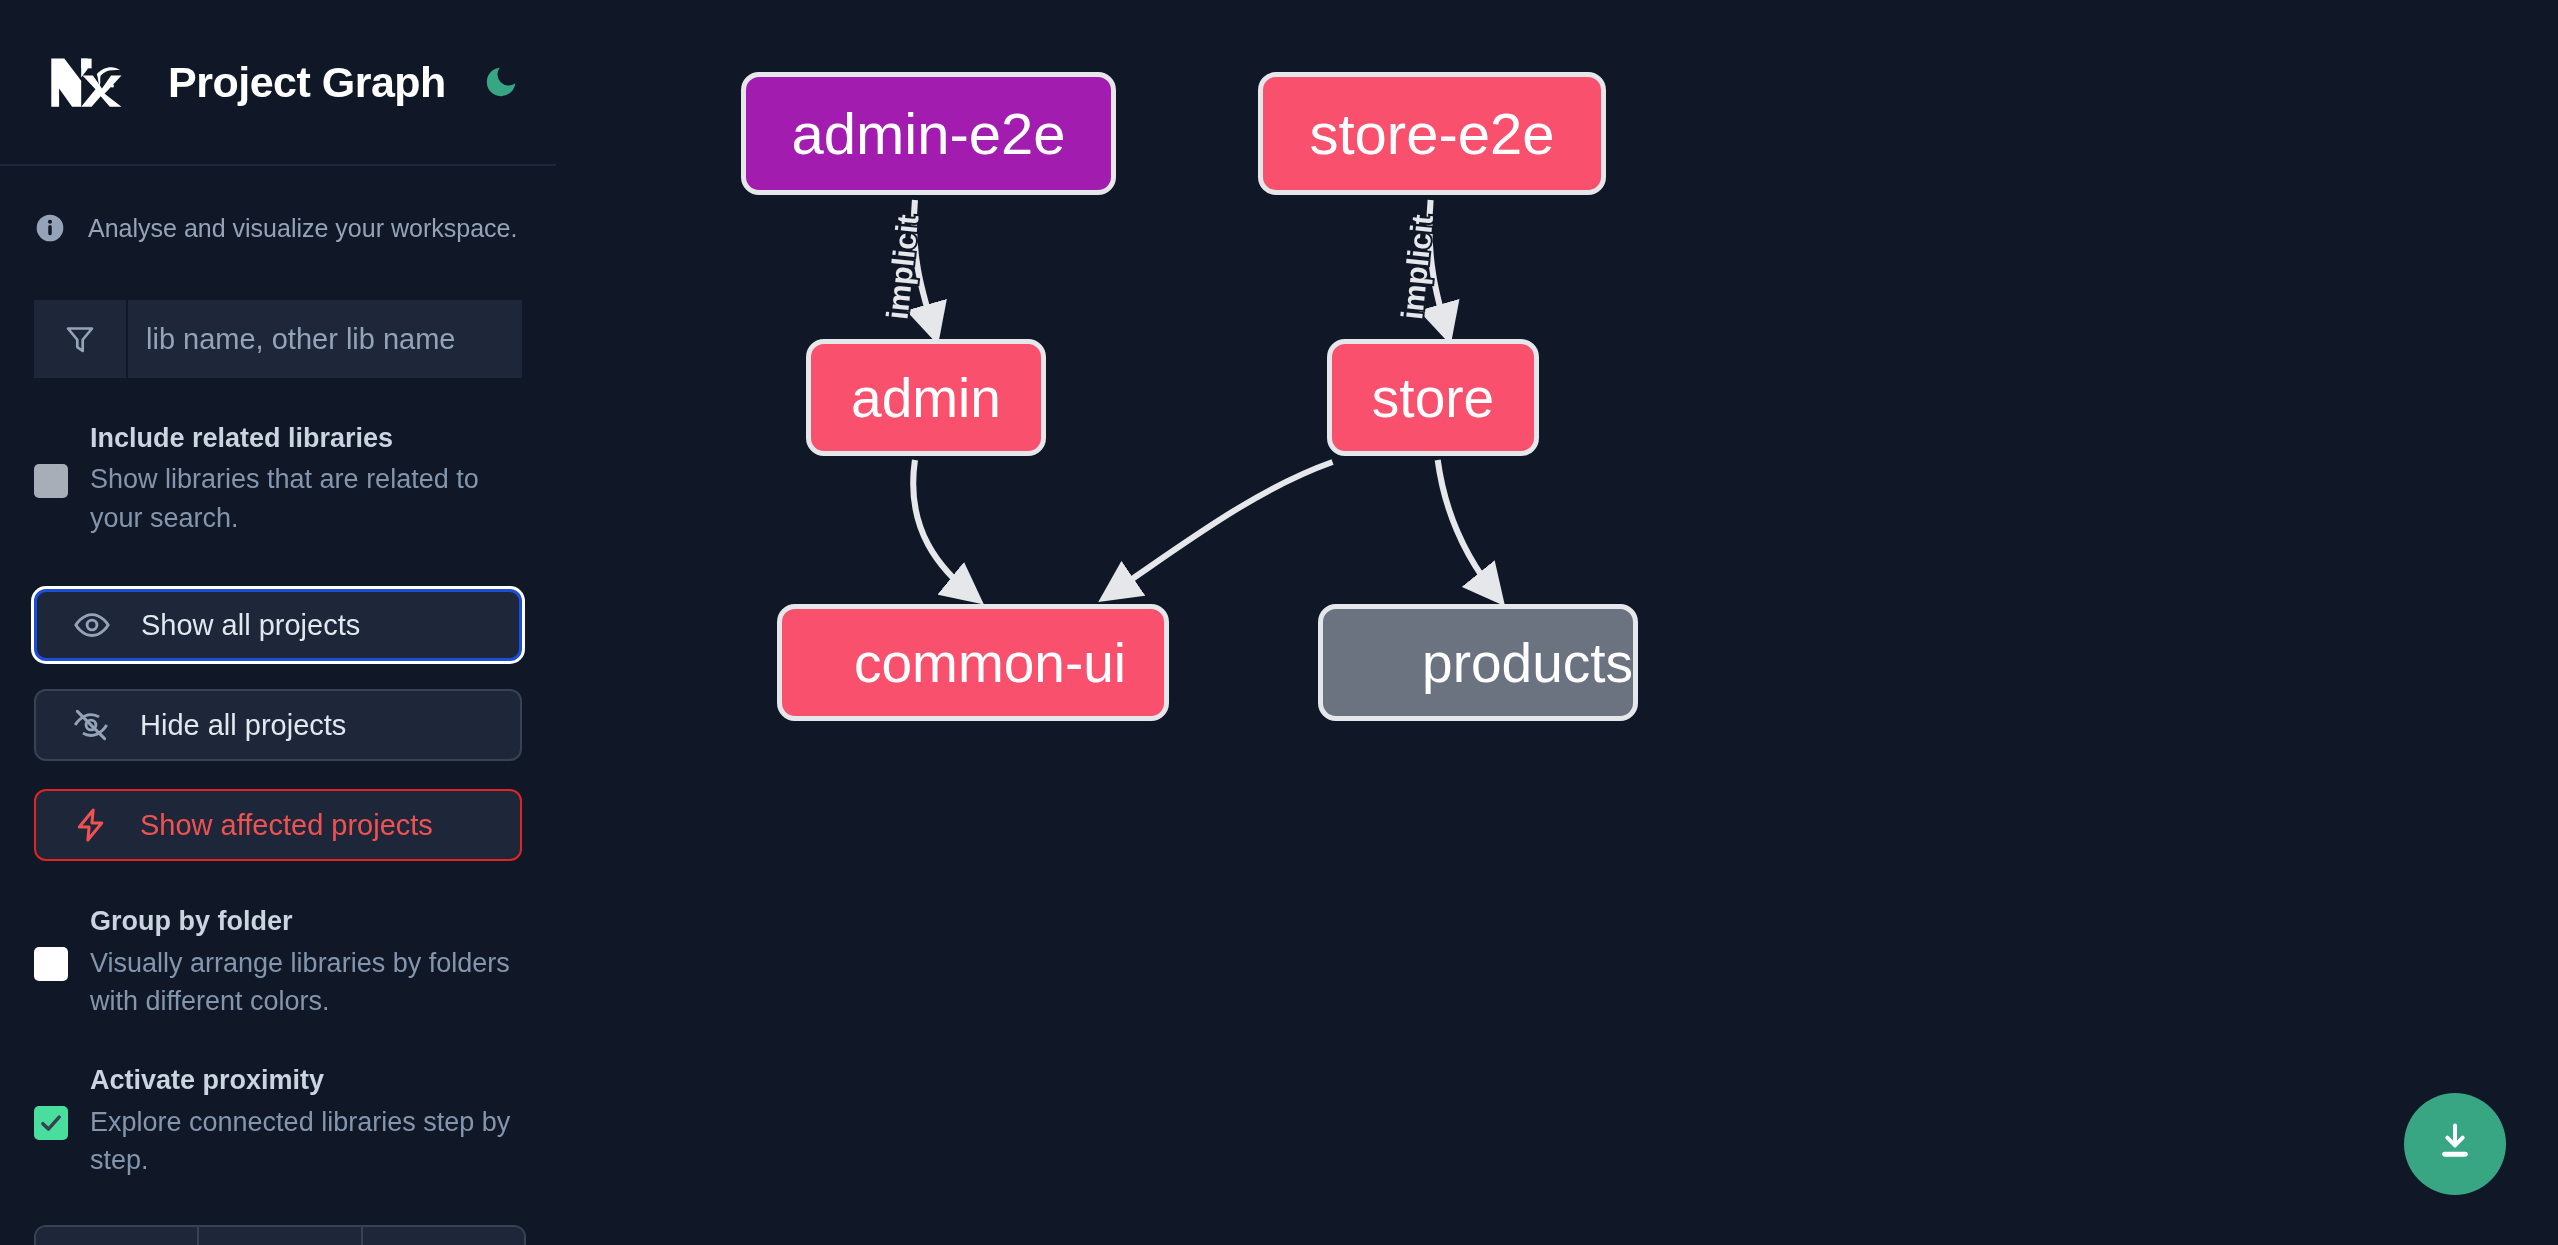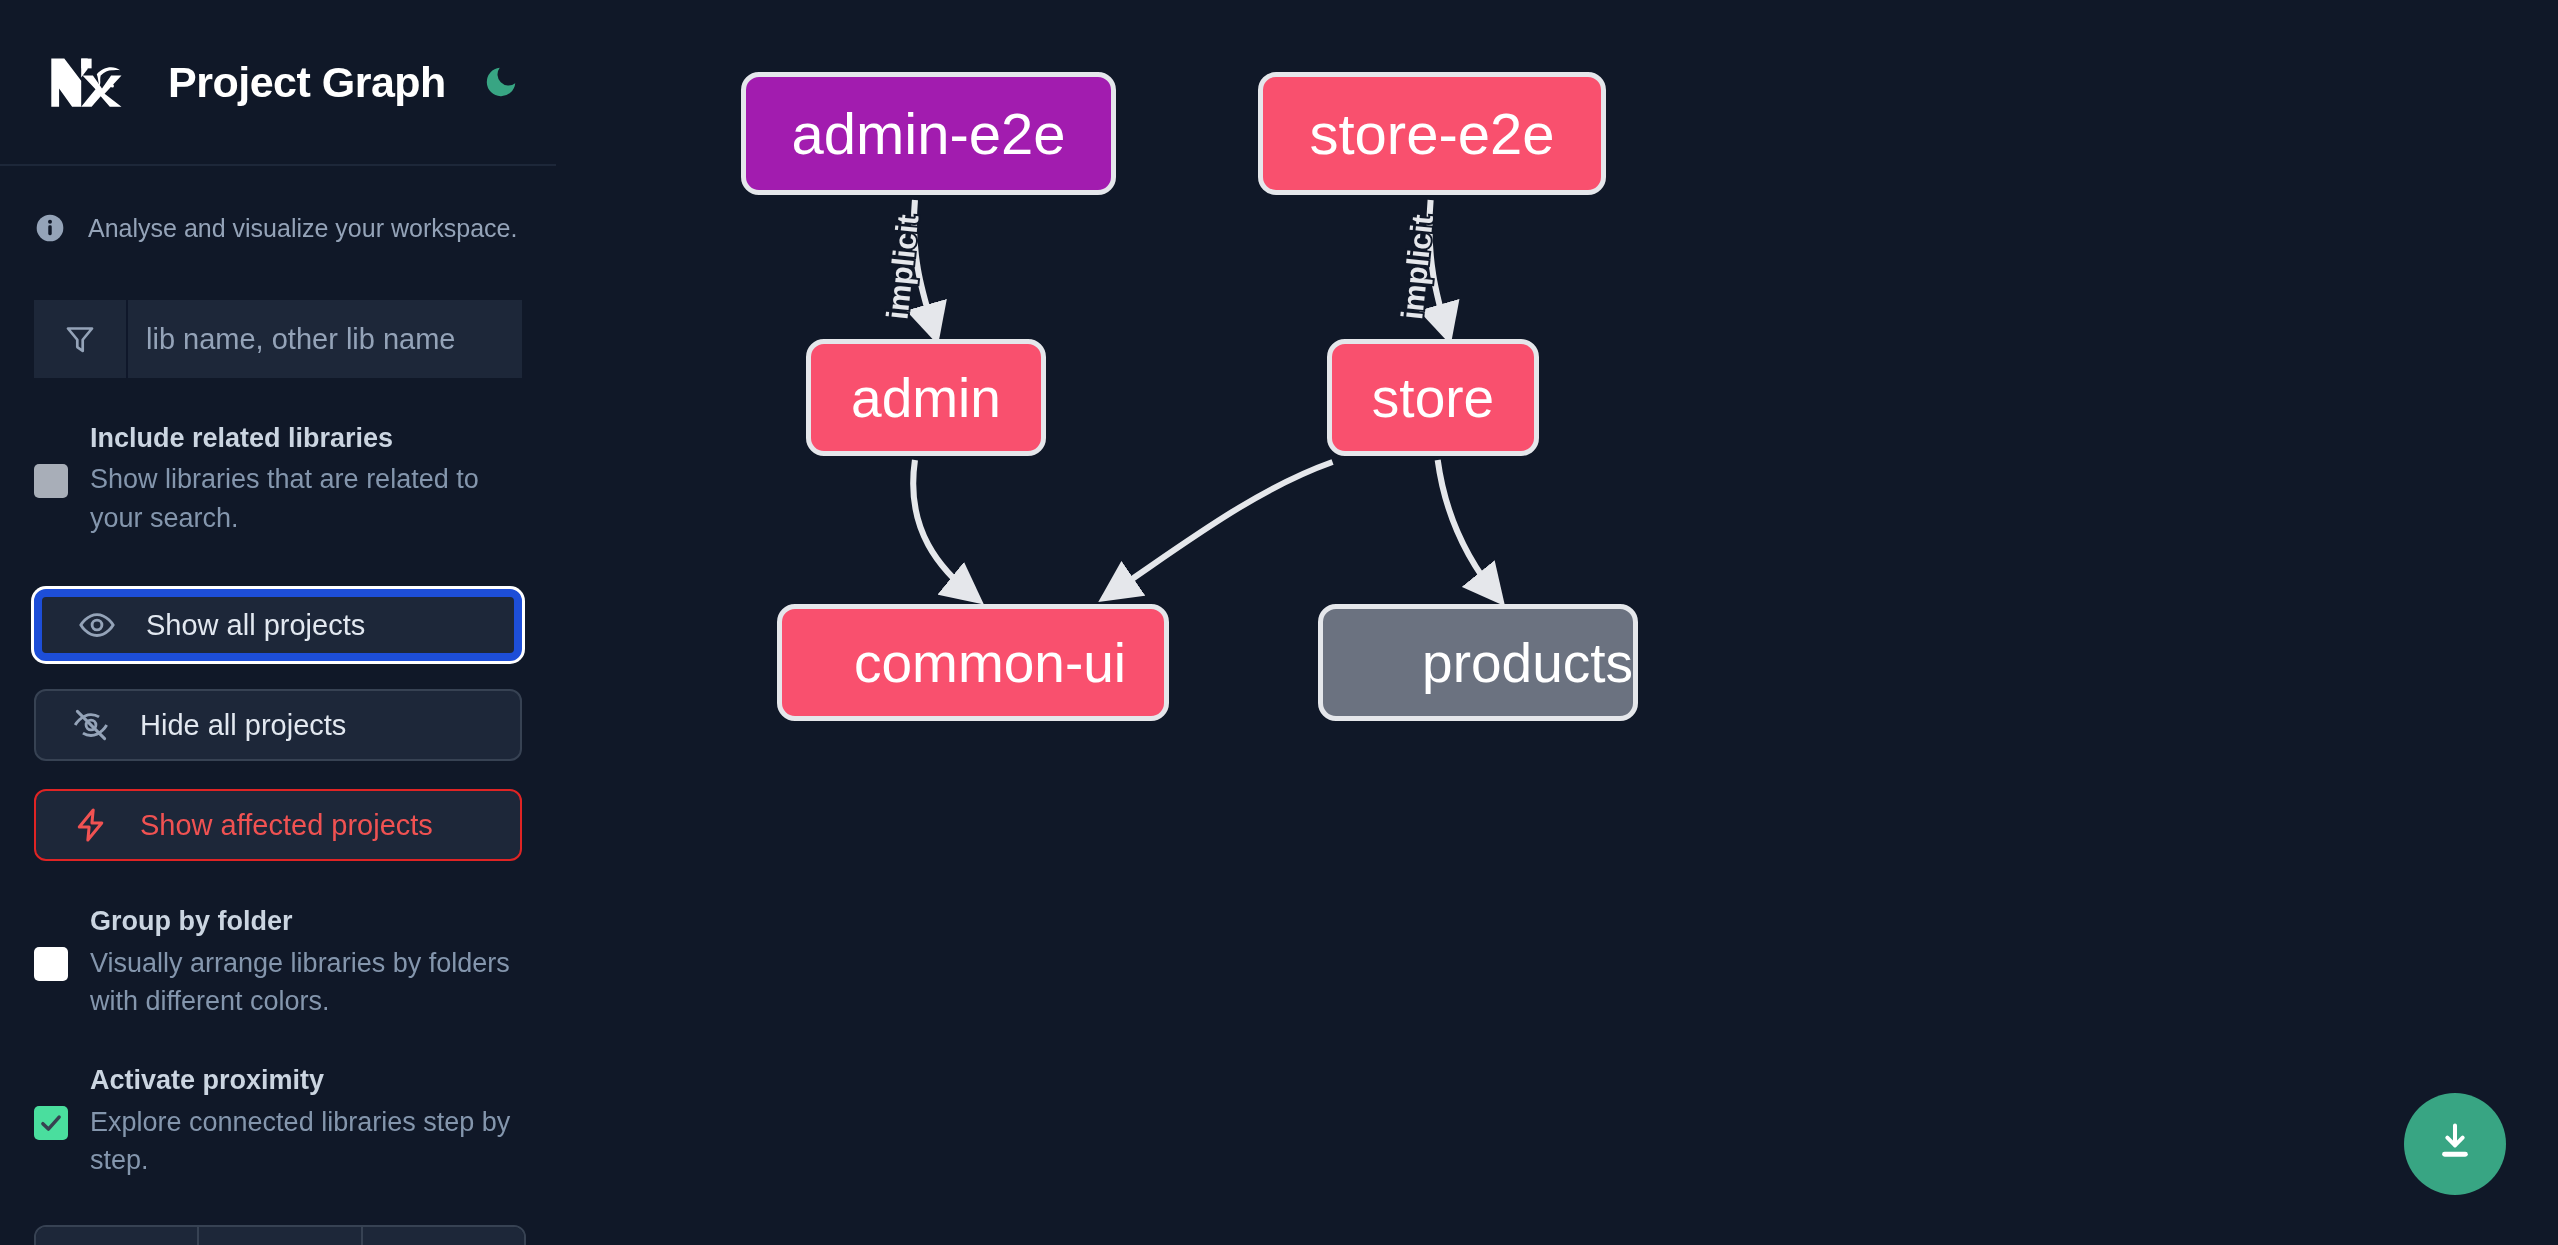--- a/index.html
+++ b/index.html
@@ -169,21 +169,21 @@
     width: 42px; height: 42px; flex: 0 0 42px;
     margin-right: 28px;
     display: flex; align-items: center; justify-content: center;
   }
   .btn .b-label {
     font-size: 29px;
     color: #e2e8f0;
     font-weight: 400;
   }
   .btn.focused {
-    border: 8px solid #1d4ed8;
+    border: 3px solid #1d4ed8;
     box-shadow: 0 0 0 3px #ffffff;
   }
   .btn.danger { border: 2px solid #e02424; }
   .btn.danger .b-label { color: #f05252; font-weight: 500; }
 
   
   .segmented {
     position: absolute;
     left: 34px;
     bottom: -60px;

